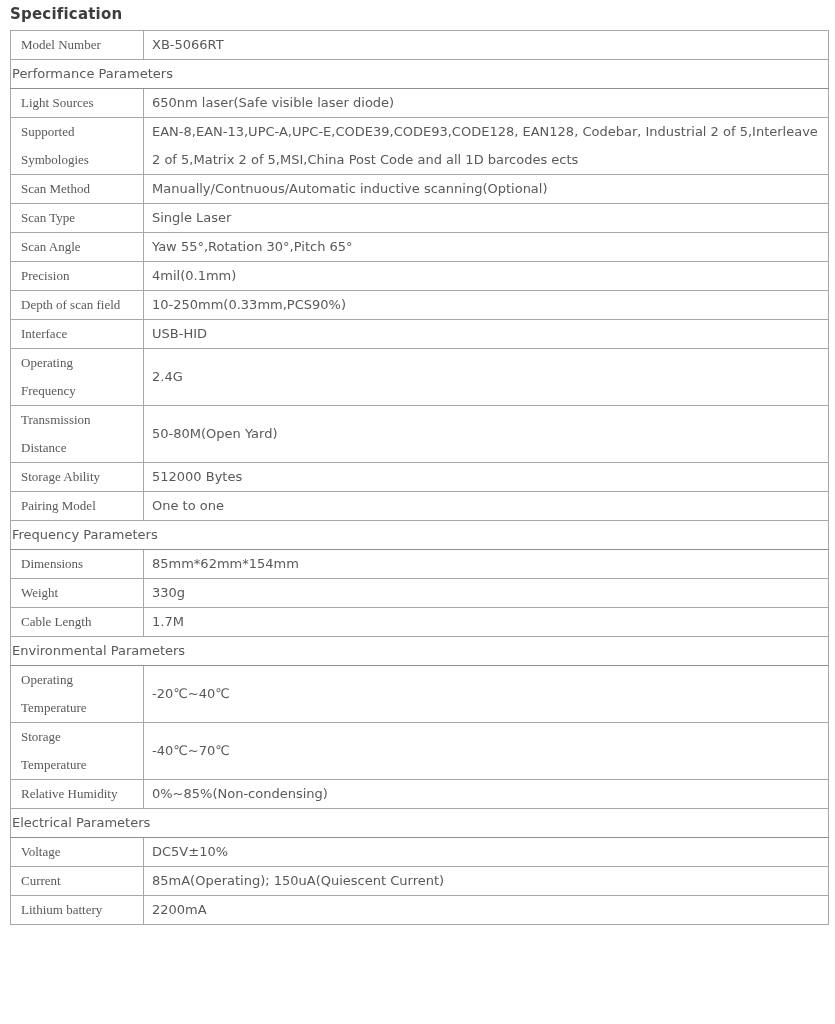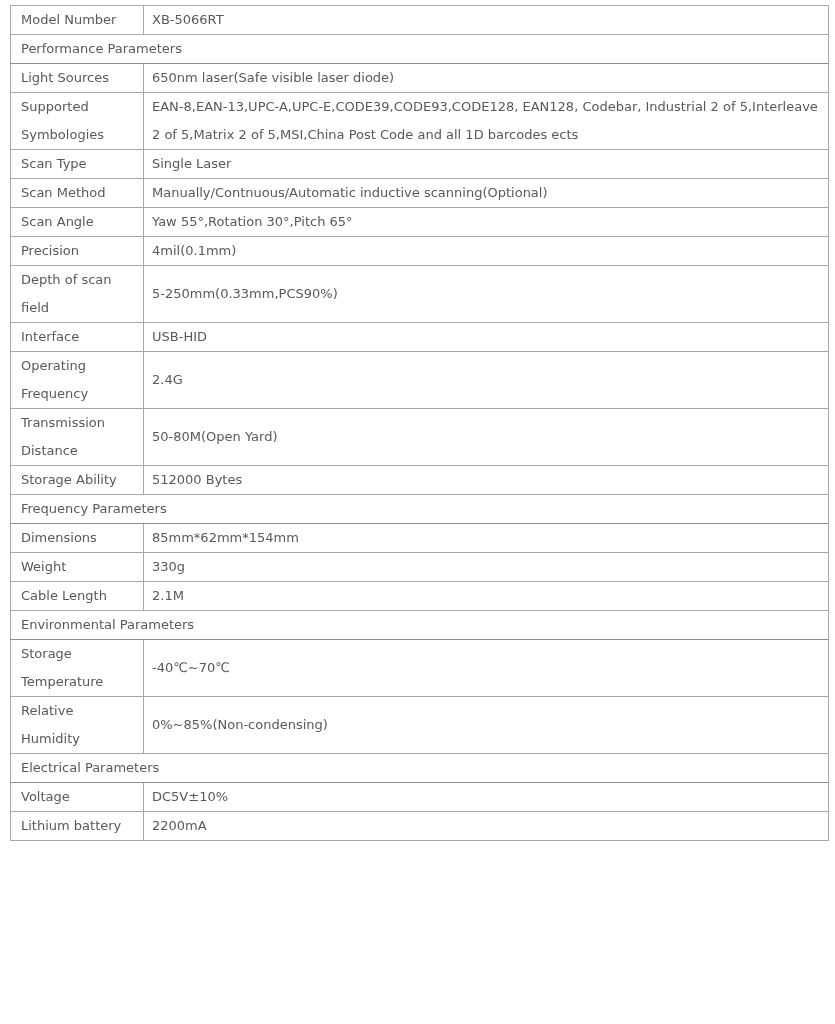--- a/index.html
+++ b/index.html
@@ -35,32 +35,33 @@
   table.spec-table col.label-col { width: 133px; }
   table.spec-table td {
     border: 1px solid #a8a8a8;
     font-size: 13px;
     line-height: 28px;
     color: #595959;
     vertical-align: middle;
     word-wrap: break-word;
     background: #ffffff;
   }
-  td.label-cell   { padding: 0 20px 0 10px; }
+  td.label-cell   { padding: 0 20px 0 10px; font-family: Liberation Serif, serif; }
   td.value-cell   { padding: 0 10px 0 8px; }
-  td.section-cell { padding: 0 8px 0 10px; }
+  td.section-cell { padding: 0 8px 0 1px; }
   tr.section-row td {
     border-top: 1px solid #8f8f8f;
     border-bottom: 1px solid #8f8f8f;
   }
 </style>
 </head>
 <body>
 
 <div class="page">
+  <h1 class="page-title">Specification</h1>
 
   <table class="spec-table">
     <colgroup>
       <col class="label-col">
       <col class="value-col">
     </colgroup>
     <tbody>
         <tr>
           <td class="label-cell">Model Number</td>
           <td class="value-cell">XB-5066RT</td>
@@ -70,87 +71,99 @@
         </tr>
         <tr>
           <td class="label-cell">Light Sources</td>
           <td class="value-cell">650nm laser(Safe visible laser diode)</td>
         </tr>
         <tr>
           <td class="label-cell">Supported Symbologies</td>
           <td class="value-cell">EAN-8,EAN-13,UPC-A,UPC-E,CODE39,CODE93,CODE128, EAN128, Codebar, Industrial 2 of 5,Interleave 2 of 5,Matrix 2 of 5,MSI,China Post Code and all 1D barcodes ects</td>
         </tr>
         <tr>
+          <td class="label-cell">Scan Method</td>
+          <td class="value-cell">Manually/Contnuous/Automatic inductive scanning(Optional)</td>
+        </tr>
+        <tr>
           <td class="label-cell">Scan Type</td>
           <td class="value-cell">Single Laser</td>
-        </tr>
-        <tr>
-          <td class="label-cell">Scan Method</td>
-          <td class="value-cell">Manually/Contnuous/Automatic inductive scanning(Optional)</td>
         </tr>
         <tr>
           <td class="label-cell">Scan Angle</td>
           <td class="value-cell">Yaw 55°,Rotation 30°,Pitch 65°</td>
         </tr>
         <tr>
           <td class="label-cell">Precision</td>
           <td class="value-cell">4mil(0.1mm)</td>
         </tr>
         <tr>
           <td class="label-cell">Depth of scan field</td>
-          <td class="value-cell">5-250mm(0.33mm,PCS90%)</td>
+          <td class="value-cell">10-250mm(0.33mm,PCS90%)</td>
         </tr>
         <tr>
           <td class="label-cell">Interface</td>
           <td class="value-cell">USB-HID</td>
         </tr>
         <tr>
           <td class="label-cell">Operating Frequency</td>
           <td class="value-cell">2.4G</td>
         </tr>
         <tr>
           <td class="label-cell">Transmission Distance</td>
           <td class="value-cell">50-80M(Open Yard)</td>
         </tr>
         <tr>
           <td class="label-cell">Storage Ability</td>
           <td class="value-cell">512000 Bytes</td>
         </tr>
+        <tr>
+          <td class="label-cell">Pairing Model</td>
+          <td class="value-cell">One to one</td>
+        </tr>
         <tr class="section-row">
           <td colspan="2" class="section-cell">Frequency Parameters</td>
         </tr>
         <tr>
           <td class="label-cell">Dimensions</td>
           <td class="value-cell">85mm*62mm*154mm</td>
         </tr>
         <tr>
           <td class="label-cell">Weight</td>
           <td class="value-cell">330g</td>
         </tr>
         <tr>
           <td class="label-cell">Cable Length</td>
-          <td class="value-cell">2.1M</td>
+          <td class="value-cell">1.7M</td>
         </tr>
         <tr class="section-row">
           <td colspan="2" class="section-cell">Environmental Parameters</td>
+        </tr>
+        <tr>
+          <td class="label-cell">Operating Temperature</td>
+          <td class="value-cell">-20℃~40℃</td>
         </tr>
         <tr>
           <td class="label-cell">Storage Temperature</td>
           <td class="value-cell">-40℃~70℃</td>
         </tr>
         <tr>
           <td class="label-cell">Relative Humidity</td>
           <td class="value-cell">0%~85%(Non-condensing)</td>
         </tr>
         <tr class="section-row">
           <td colspan="2" class="section-cell">Electrical Parameters</td>
         </tr>
         <tr>
           <td class="label-cell">Voltage</td>
           <td class="value-cell">DC5V±10%</td>
         </tr>
         <tr>
+          <td class="label-cell">Current</td>
+          <td class="value-cell">85mA(Operating); 150uA(Quiescent Current)</td>
+        </tr>
+        <tr>
           <td class="label-cell">Lithium battery</td>
           <td class="value-cell">2200mA</td>
         </tr>
       </tbody>
   </table>
 </div>
 
 </body></html>

